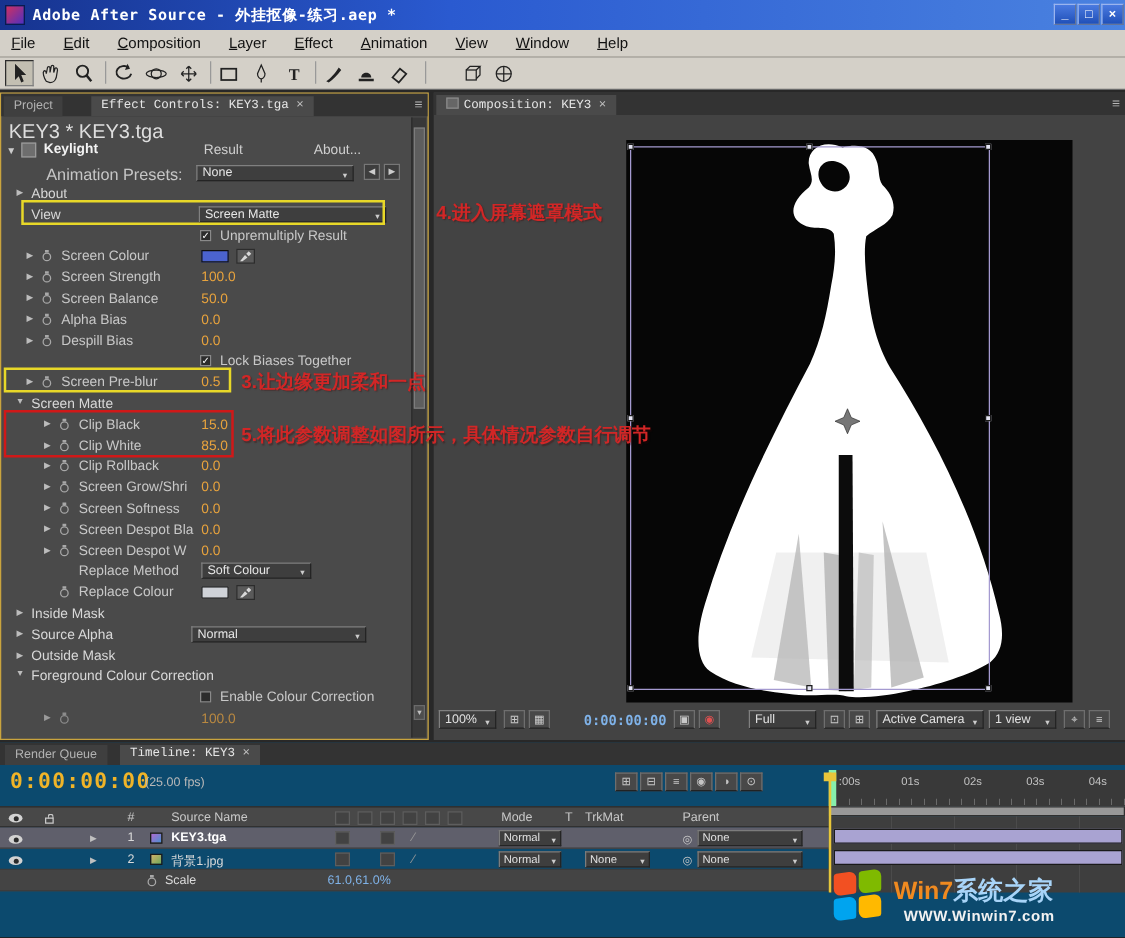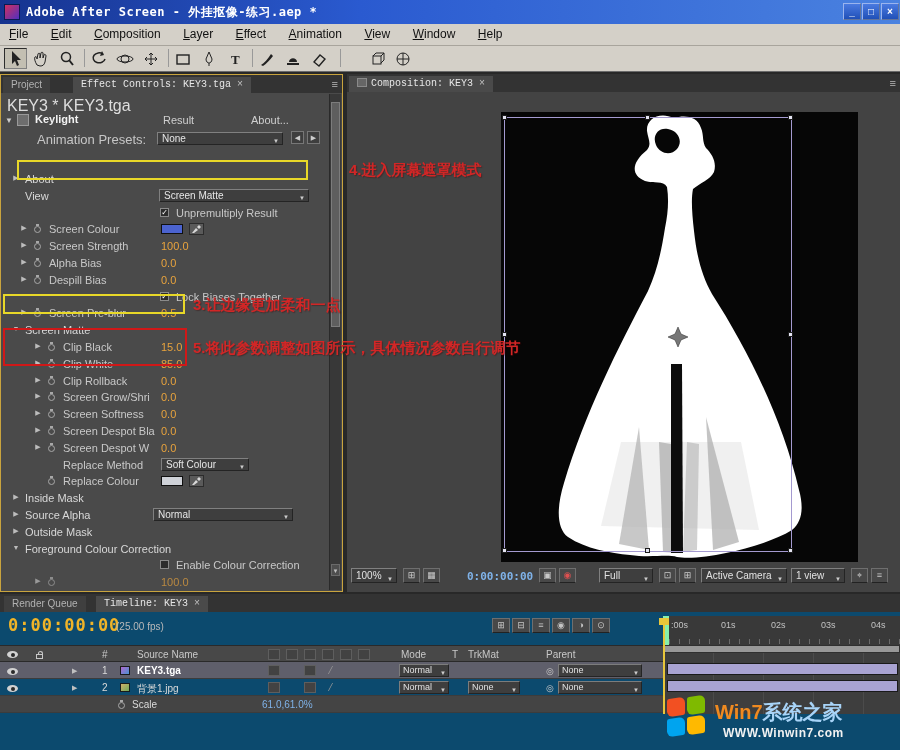--- a/index.html
+++ b/index.html
@@ -35,21 +35,21 @@
   .fxhead{position:absolute;left:4px;top:38px;width:330px;height:16px;}
   .fxtri{position:absolute;left:0;top:3px;font-size:8px;color:#ccc;}
   .fxico{position:absolute;left:12px;top:1px;width:12px;height:12px;background:#6e6e6e;border:1px solid #9a9a9a;}
   .fxname{position:absolute;left:30px;top:0;font-size:11px;font-weight:bold;color:#f2f2f2;}
   .fxreset{position:absolute;left:158px;top:1px;font-size:11px;color:#cfcfcf;}
   .fxabout{position:absolute;left:246px;top:1px;font-size:11px;color:#cfcfcf;}
   .presets{position:absolute;left:0;top:56px;width:335px;height:16px;}
   .plabel{position:absolute;left:36px;top:1px;font-size:13px;color:#c6c6c6;}
   .smbtn{position:absolute;top:0;width:13px;height:13px;background:#3e3e3e;border:1px solid #777;color:#ccc;font-size:7px;text-align:center;line-height:12px;}
 
-  .ecrows{position:absolute;left:0;top:72px;width:329px;margin-top:24px;}
+  .ecrows{position:absolute;left:0;top:72px;width:329px;}
   .ecrow{position:relative;height:16.8px;font-size:11px;color:#c8c8c8;}
   .tri{position:absolute;left:18px;top:3px;width:10px;font-size:7px;color:#bcbcbc;text-align:center;}
   .grp .tri{left:10px;}
   .ind .tri{left:32px;}
   .stopw{position:absolute;left:33px;top:5px;width:7px;height:7px;border:1px solid #a8a8a8;border-radius:50%;}
   .stopw::before{content:"";position:absolute;left:1px;top:-3px;width:3px;height:2px;background:#a8a8a8;}
   .ind .stopw{left:47px;}
   .lbl{position:absolute;left:48px;top:2px;white-space:nowrap;}
   .ind .lbl{left:62px;}
   .grp .lbl{left:24px;color:#d8d8d8;}
@@ -127,21 +127,21 @@
   .wmt2{color:#a8d4f8;}
   .wmurl{position:absolute;left:56px;top:32px;font-size:12px;font-weight:bold;color:#f2f2f2;letter-spacing:.5px;}
 </style>
 </head>
 <body>
 
 <div id="app">
 
   <div class="tb">
     <div class="tb-ico"></div>
-    <div class="tb-title">Adobe After Screen - 外挂抠像-练习.aep *</div>
+    <div class="tb-title">Adobe After Source - 外挂抠像-练习.aep *</div>
     <div class="tb-btn" style="left:843px">_</div>
     <div class="tb-btn" style="left:862px">□</div>
     <div class="tb-btn" style="left:881px">×</div>
   </div>
 
   <div class="menubar">
     <span class="mi"><u>F</u>ile</span>
     <span class="mi"><u>E</u>dit</span>
     <span class="mi"><u>C</u>omposition</span>
     <span class="mi"><u>L</u>ayer</span>
@@ -253,20 +253,26 @@
           <span class="dropper"><svg width="13" height="10">
               <path d="M2,9 L6,4 L8,6 L4,9 Z M7,3 L9,1 L11,3 L9,5 Z" fill="#d8d8d8"></path>
             </svg></span>
         </div>
 
       <div class="ecrow">
           <span class="tri">▶</span>
           <span class="stopw"></span>
           <span class="lbl">Screen Strength</span>
           <span class="val">100.0</span>
+        </div>
+      <div class="ecrow">
+          <span class="tri">▶</span>
+          <span class="stopw"></span>
+          <span class="lbl">Screen Balance</span>
+          <span class="val">50.0</span>
         </div>
       <div class="ecrow">
           <span class="tri">▶</span>
           <span class="stopw"></span>
           <span class="lbl">Alpha Bias</span>
           <span class="val">0.0</span>
         </div>
       <div class="ecrow">
           <span class="tri">▶</span>
           <span class="stopw"></span>

